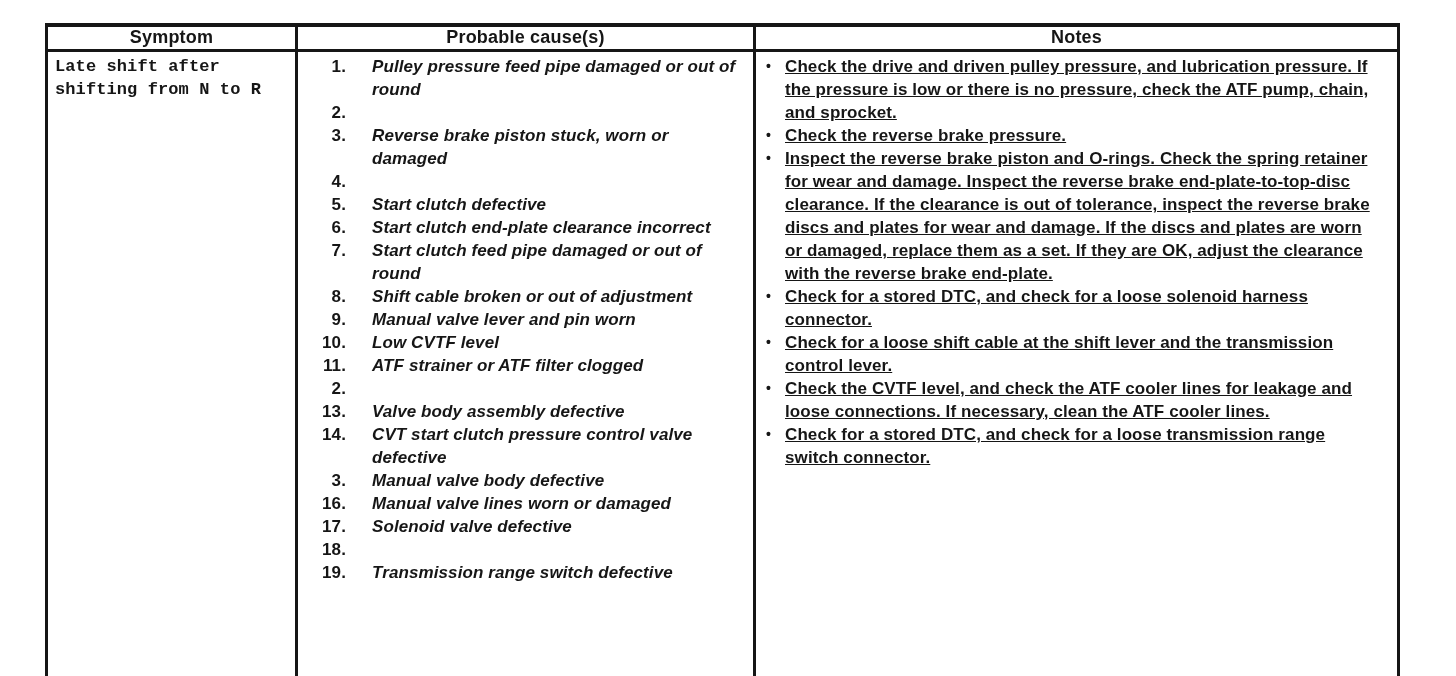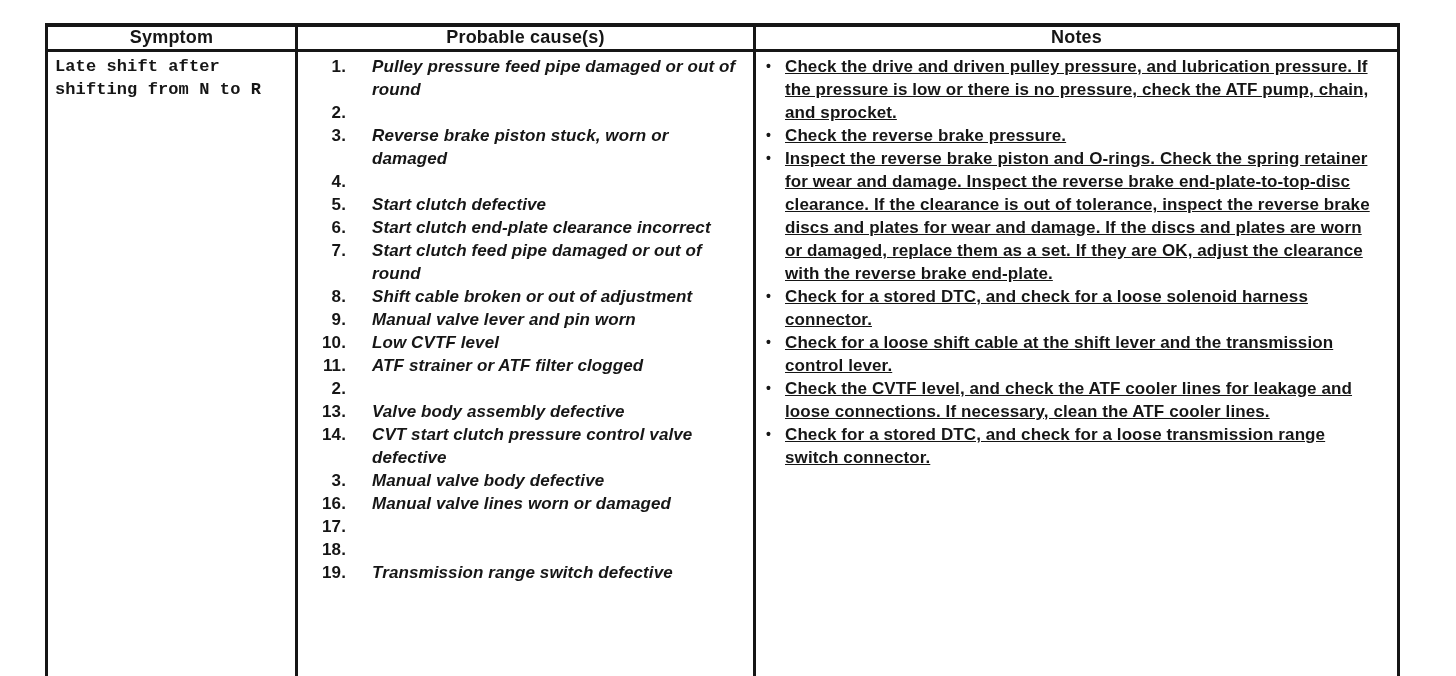--- a/index.html
+++ b/index.html
@@ -158,20 +158,21 @@
             <div class="cause-item">
               <span class="num">3.</span>
               <span class="txt">Manual valve body defective</span>
             </div>
             <div class="cause-item">
               <span class="num">16.</span>
               <span class="txt">Manual valve lines worn or damaged</span>
             </div>
             <div class="cause-item">
               <span class="num">17.</span>
+              <span class="txt">Solenoid valve defective</span>
             </div>
             <div class="cause-item">
               <span class="num">18.</span>
             </div>
             <div class="cause-item">
               <span class="num">19.</span>
               <span class="txt">Transmission range switch defective</span>
             </div>
           </div>
       </div>

